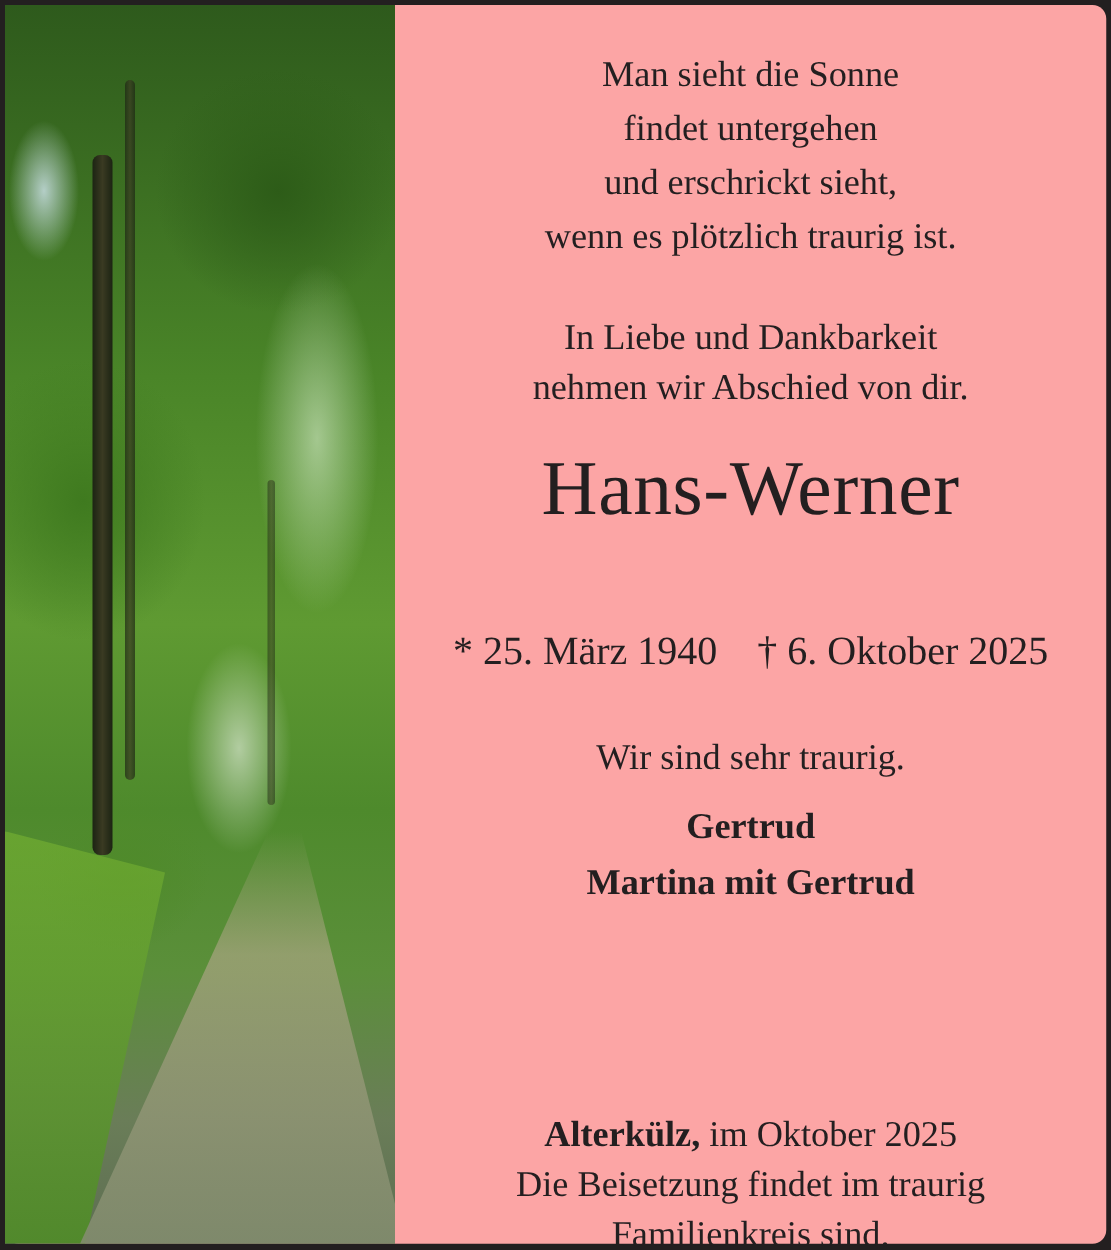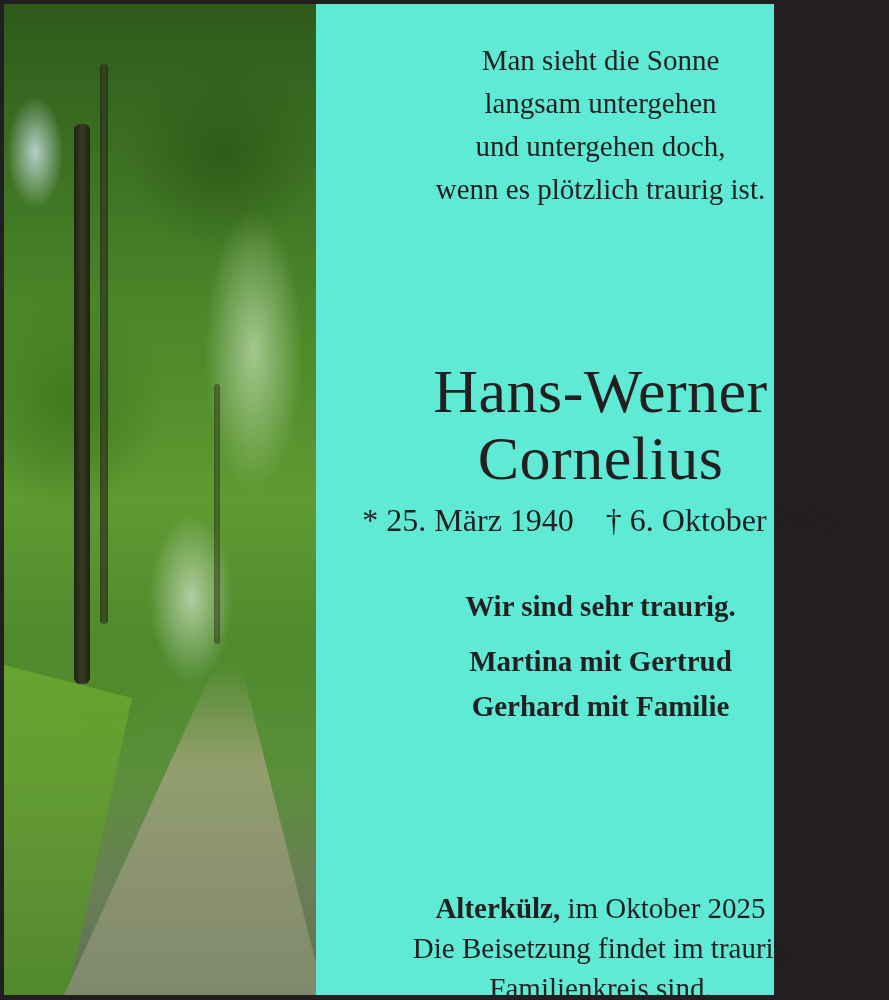--- a/index.html
+++ b/index.html
@@ -1,17 +1,17 @@
 <!DOCTYPE html>
 <html><head>
 <meta charset="utf-8">
 <style>
   html, body { margin:0; padding:0; }
   body { width:889px; height:1000px; background:#231f20; position:relative; overflow:hidden; font-family:"Liberation Serif", "DejaVu Serif", serif; color:#231f20; }
-  .frame { position:absolute; left:4px; top:4px; width:770px; height:991px; background:#5eead4; }
+  .frame { position:absolute; left:4px; top:4px; width:881px; height:991px; background:#fca5a5;border-radius:11px; }
   .photo { position:absolute; left:0; top:0; width:312px; height:991px; overflow:hidden;
     background:
       radial-gradient(ellipse 60px 120px at 60% 60%, rgba(255,255,255,0.55), transparent 70%),
       radial-gradient(ellipse 70px 200px at 80% 35%, rgba(220,240,210,0.6), transparent 70%),
       radial-gradient(ellipse 40px 80px at 10% 15%, rgba(210,230,240,0.8), transparent 70%),
       radial-gradient(ellipse 100px 90px at 30% 70%, #4f8a2a, transparent 70%),
       radial-gradient(ellipse 140px 160px at 20% 40%, #3f7a1f, transparent 70%),
       radial-gradient(ellipse 140px 140px at 70% 15%, #2d5c18, transparent 70%),
       linear-gradient(180deg, #2e5a1c 0%, #4a8528 30%, #5f9a32 50%, #4e8a2c 65%, #5b8f3a 78%, #6a7d58 90%, #5d6e52 100%);
   }
@@ -24,60 +24,63 @@
     background:linear-gradient(180deg, rgba(120,180,50,0.6), rgba(80,140,40,0.9));
     clip-path: polygon(0% 0%, 80% 10%, 40% 100%, 0% 100%);
   }
   .text { position:absolute; left:312px; top:0; width:569px; height:991px; text-align:center; }
   .line { position:absolute; left:0; width:100%; white-space:nowrap; }
   .poem { font-size:29px; line-height:43px; top:35px; }
   .farewell { font-size:29px; line-height:40px; top:246px; }
   .name { font-size:62px; line-height:67px; top:354px; letter-spacing:0.5px; }
   .dates { font-size:32px; top:498px; }
   .dates span { display:inline-block; }
-  .sad { font-size:29px; top:586px;font-weight:bold; }
+  .sad { font-size:29px; top:586px; }
   .mourners { font-size:29px; font-weight:bold; line-height:45px; top:635px; }
   .footer { font-size:29px; line-height:40px; top:884px; }
   .b { font-weight:bold; }
 </style>
 </head>
 <body>
 
 <div class="frame">
   <div class="photo">
     <div class="grass"></div>
     <div class="path"></div>
     <div class="trunk" style="left:70px;top:120px;width:16px;height:560px;"></div>
     <div class="trunk" style="left:96px;top:60px;width:8px;height:560px;opacity:0.7;"></div>
     <div class="trunk" style="left:210px;top:380px;width:6px;height:260px;opacity:0.5;"></div>
   </div>
 
   <div class="text">
     <div class="line poem">
       <div>Man sieht die Sonne</div>
-      <div>langsam untergehen</div>
-      <div>und untergehen doch,</div>
+      <div>findet untergehen</div>
+      <div>und erschrickt sieht,</div>
       <div>wenn es plötzlich traurig ist.</div>
     </div>
 
+    <div class="line farewell">
+      <div>In Liebe und Dankbarkeit</div>
+      <div>nehmen wir Abschied von dir.</div>
+    </div>
 
     <div class="line name">
       <div>Hans-Werner</div>
-      <div>Cornelius</div>
     </div>
 
     <div class="line dates">
       <span>* 25. März 1940</span><span style="width:32px;"></span><span>† 6. Oktober 2025</span>
     </div>
 
     <div class="line sad">Wir sind sehr traurig.</div>
 
     <div class="line mourners">
+      <div>Gertrud</div>
       <div>Martina mit Gertrud</div>
-      <div>Gerhard mit Familie</div>
     </div>
 
     <div class="line footer">
       <div><span class="b">Alterkülz,</span><span> im Oktober 2025</span></div>
       <div>Die Beisetzung findet im traurig</div>
       <div>Familienkreis sind.</div>
     </div>
   </div>
 </div>
 

